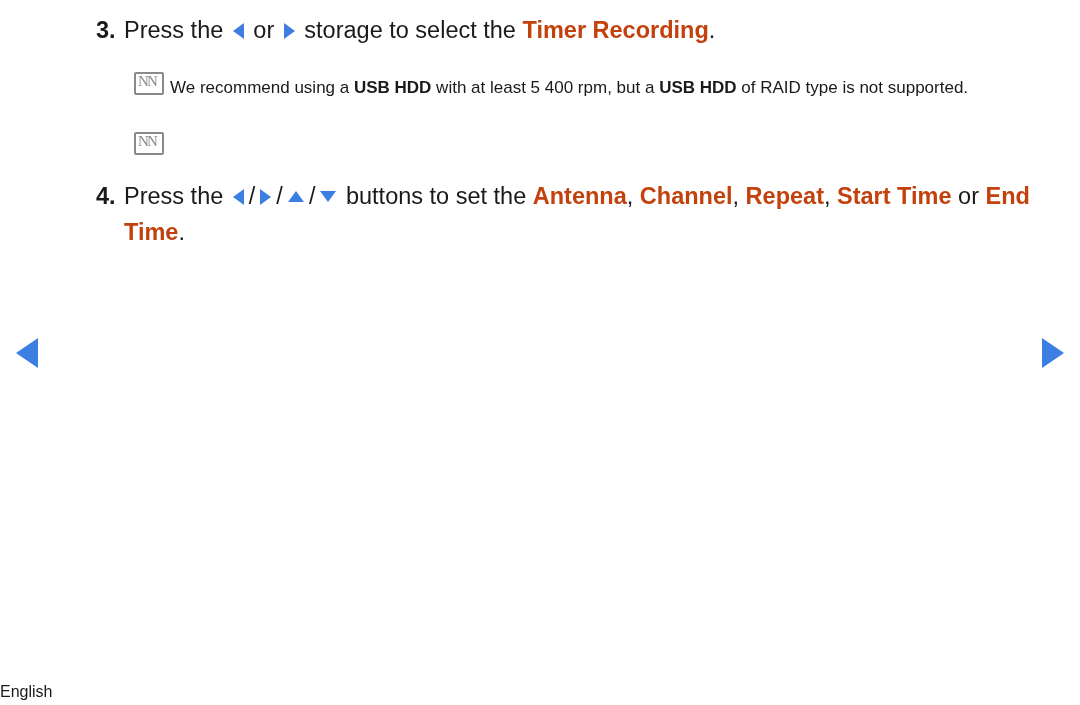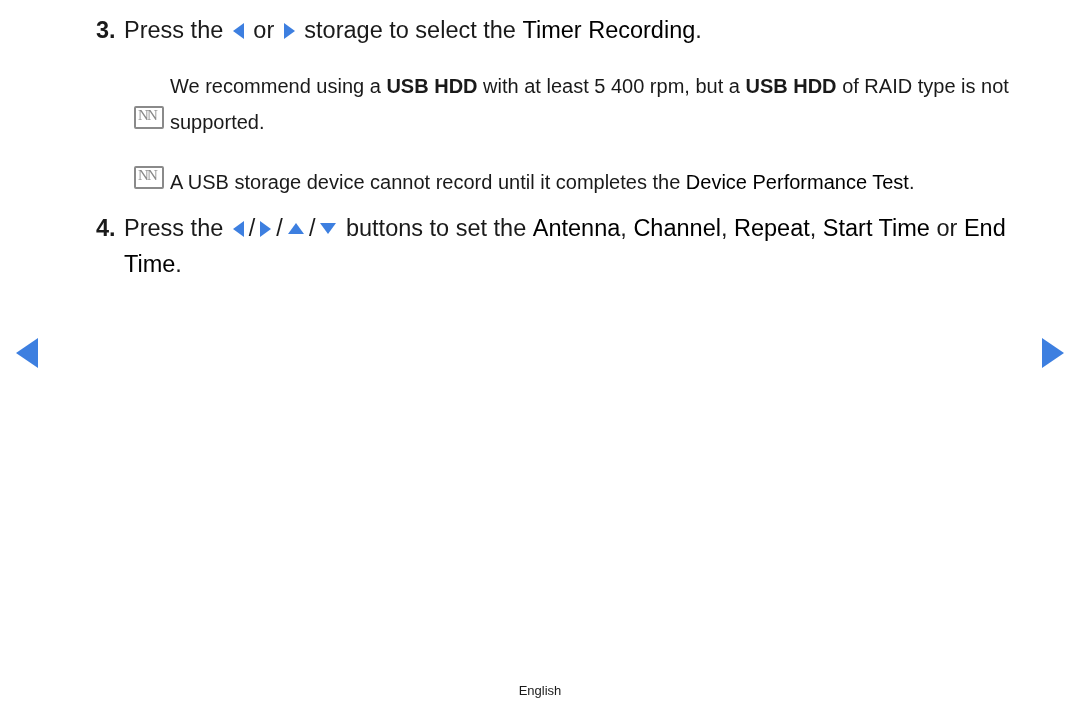--- a/index.html
+++ b/index.html
@@ -38,39 +38,39 @@
     width: 28px;
     flex: 0 0 28px;
     text-align: left;
     letter-spacing: 0;
   }
   .step-body {
     flex: 1 1 auto;
   }
   .note {
     display: flex;
-    align-items: flex-end;
-    font-size: 20px;
+    align-items: center;
+    font-size: 17px;
     line-height: 36px;
     margin-left: 38px;
     margin-top: 20px;
     margin-bottom: 4px;
   }
   .note-mark {
     flex: 0 0 auto;
     width: 30px;
     margin-right: 6px;
     padding-top: 4px;
   }
   .note-body {
     flex: 1 1 auto;
   }
   .blue {
-    color: #000000;
-    font-weight: normal;
+    color: #c2410c;
+    font-weight: bold;
   }
   .bold {
     font-weight: bold;
   }
   
   .arrow {
     display: inline-block;
     vertical-align: middle;
     position: relative;
     top: -1px;
@@ -155,22 +155,21 @@
     right: 16px;
     border-top: 15px solid transparent;
     border-bottom: 15px solid transparent;
     border-left: 22px solid #3d7fe0;
   }
   .footer {
     position: absolute;
     left: 0;
     right: 0;
     top: 683px;
-    text-align: center;
-    font-size: 13px;
+    font-size: 16px;
     color: #1a1a1a;
   }
 </style>
 </head>
 <body>
 
 <div class="page">
 
   <div class="content">
 
@@ -179,21 +178,20 @@
       <div class="step-body"><span>Press the</span>&nbsp;<span class="arrow arrow-left"></span>&nbsp;<span>or</span>&nbsp;<span class="arrow arrow-right"></span>&nbsp;<span>storage to select the</span>&nbsp;<span class="blue">Timer Recording</span><span>.</span></div>
     </div>
 
     <div class="note">
       <div class="note-mark"><span class="nn-mark"></span></div>
       <div class="note-body"><span>We recommend using a </span><span class="bold">USB HDD</span><span> with at least 5 400 rpm, but a </span><span class="bold">USB HDD</span><span> of RAID type is not supported.</span></div>
     </div>
 
     <div class="note">
       <div class="note-mark"><span class="nn-mark"></span></div>
-      <div class="note-body"><span>A USB storage device cannot record until it completes the </span><span class="blue">Device Performance Test</span><span>.</span></div>
     </div>
 
     <div class="step" style="margin-top:10px;">
       <div class="step-num">4.</div>
       <div class="step-body"><span>Press the</span>&nbsp;<span class="arrow arrow-left"></span><span class="sep">/</span><span class="arrow arrow-right"></span><span class="sep">/</span><span class="arrow arrow-up"></span><span class="sep">/</span><span class="arrow arrow-down"></span>&nbsp;<span>buttons to set the</span>&nbsp;<span class="blue">Antenna</span><span>,</span>&nbsp;<span class="blue">Channel</span><span>,</span>&nbsp;<span class="blue">Repeat</span><span>,</span>&nbsp;<span class="blue">Start Time</span>&nbsp;<span>or</span>&nbsp;<span class="blue">End Time</span><span>.</span></div>
     </div>
 
   </div>
 
   <div class="nav-left"></div>

